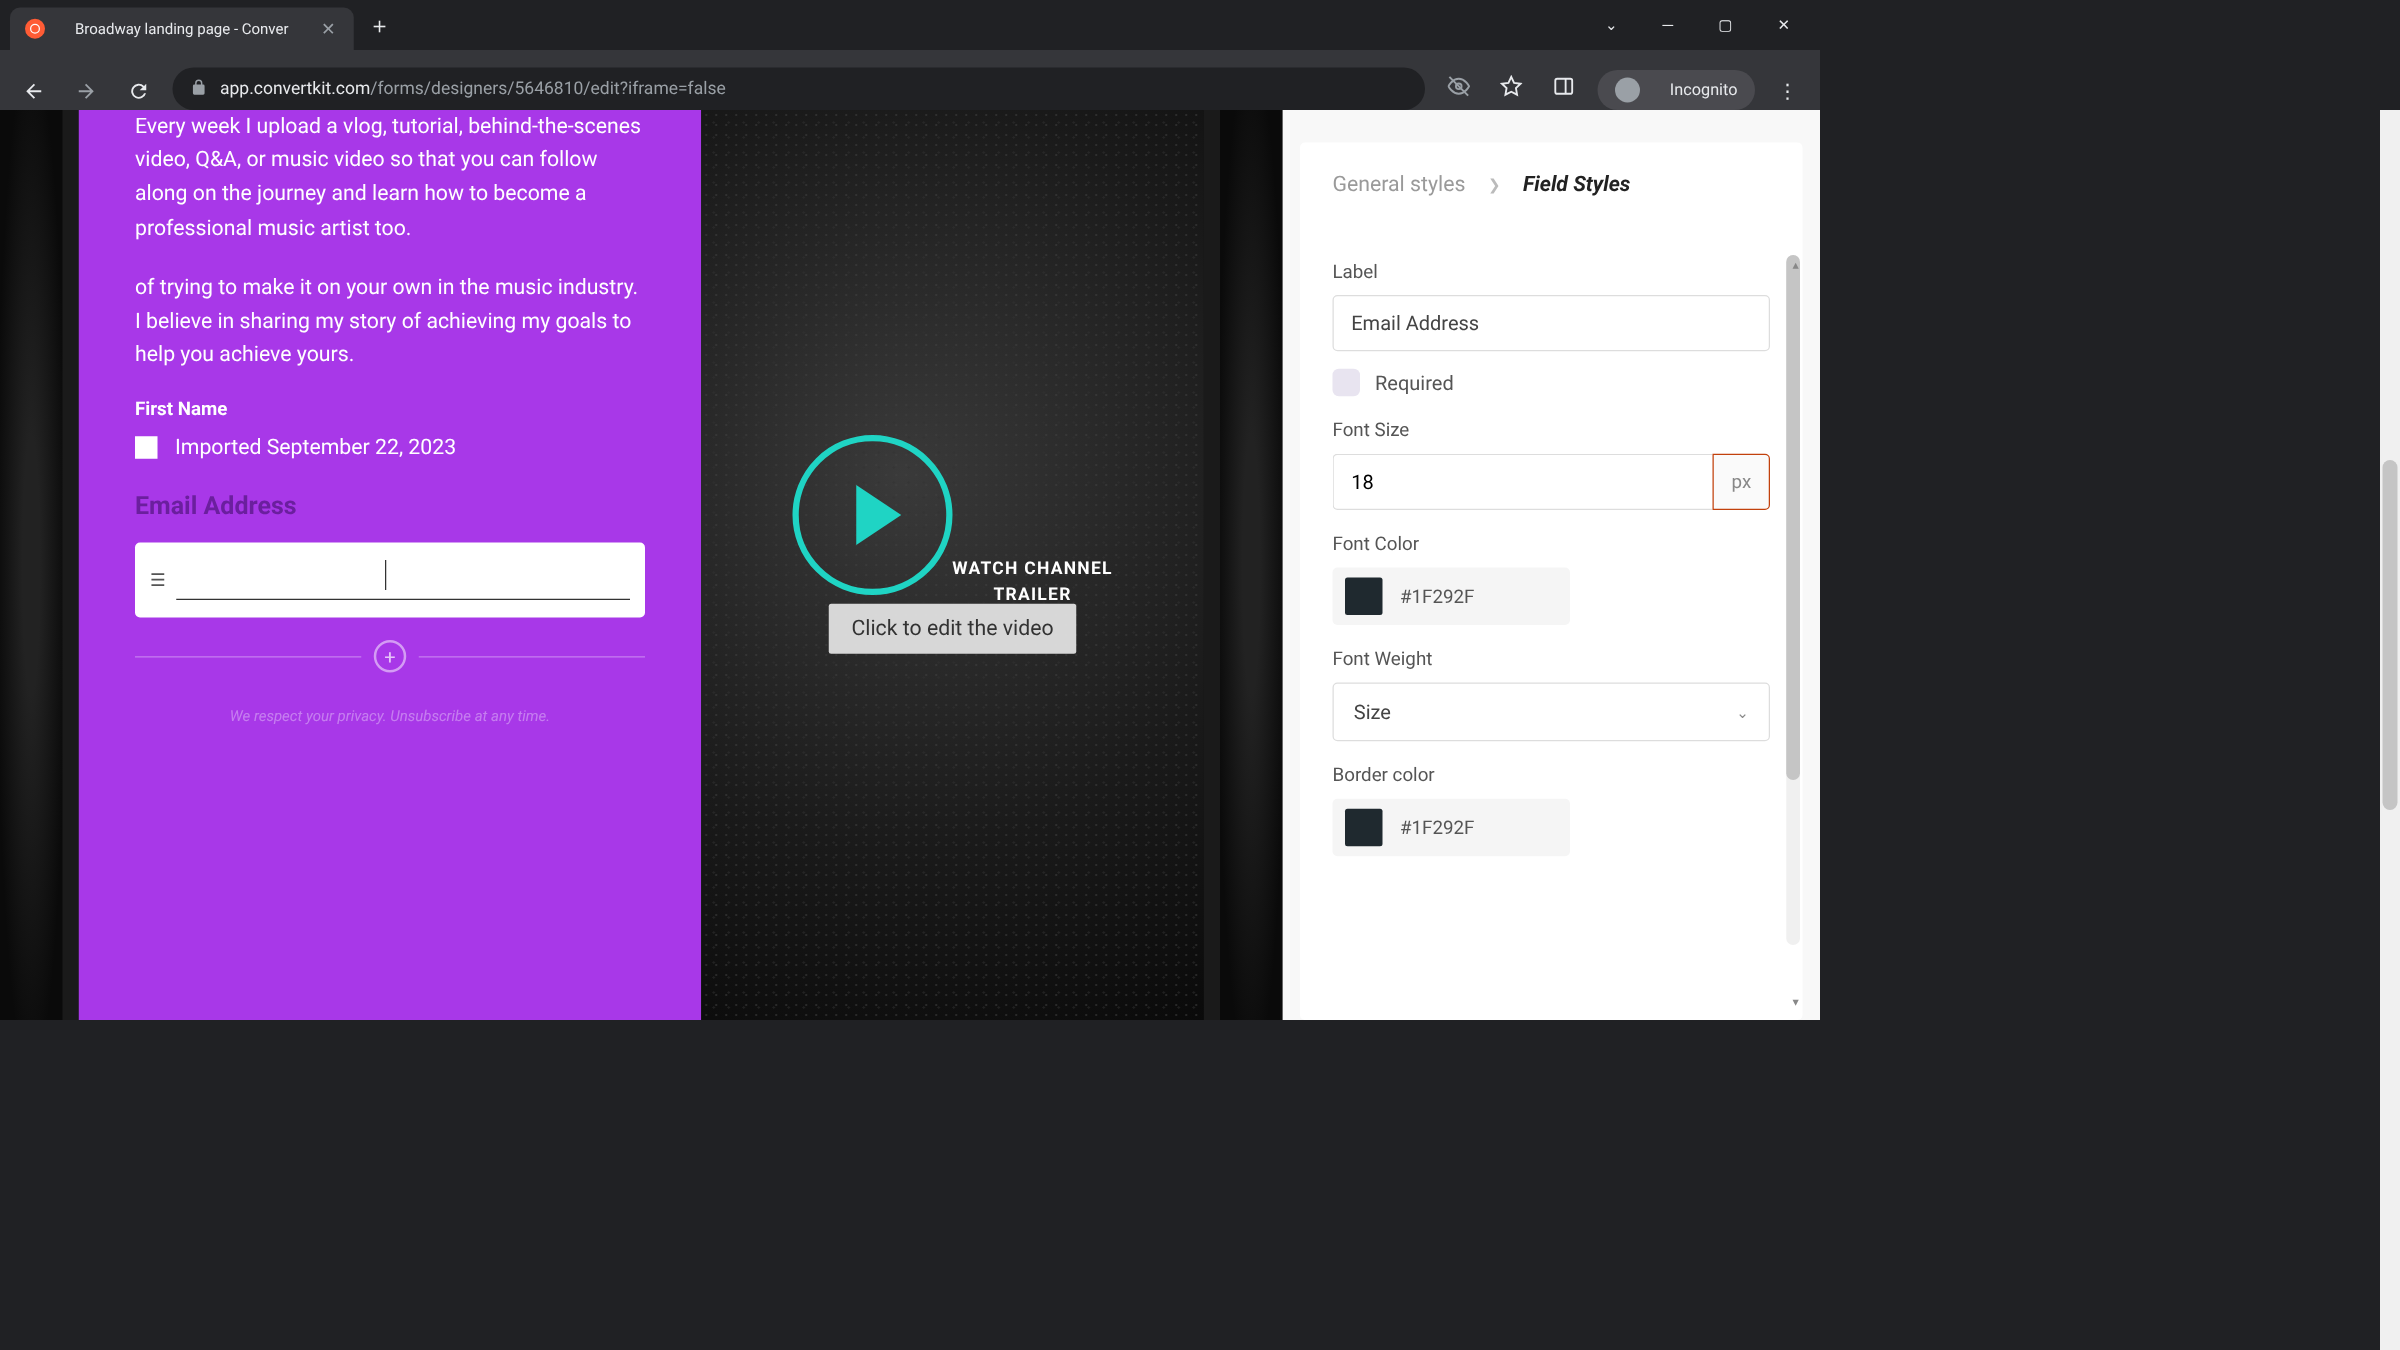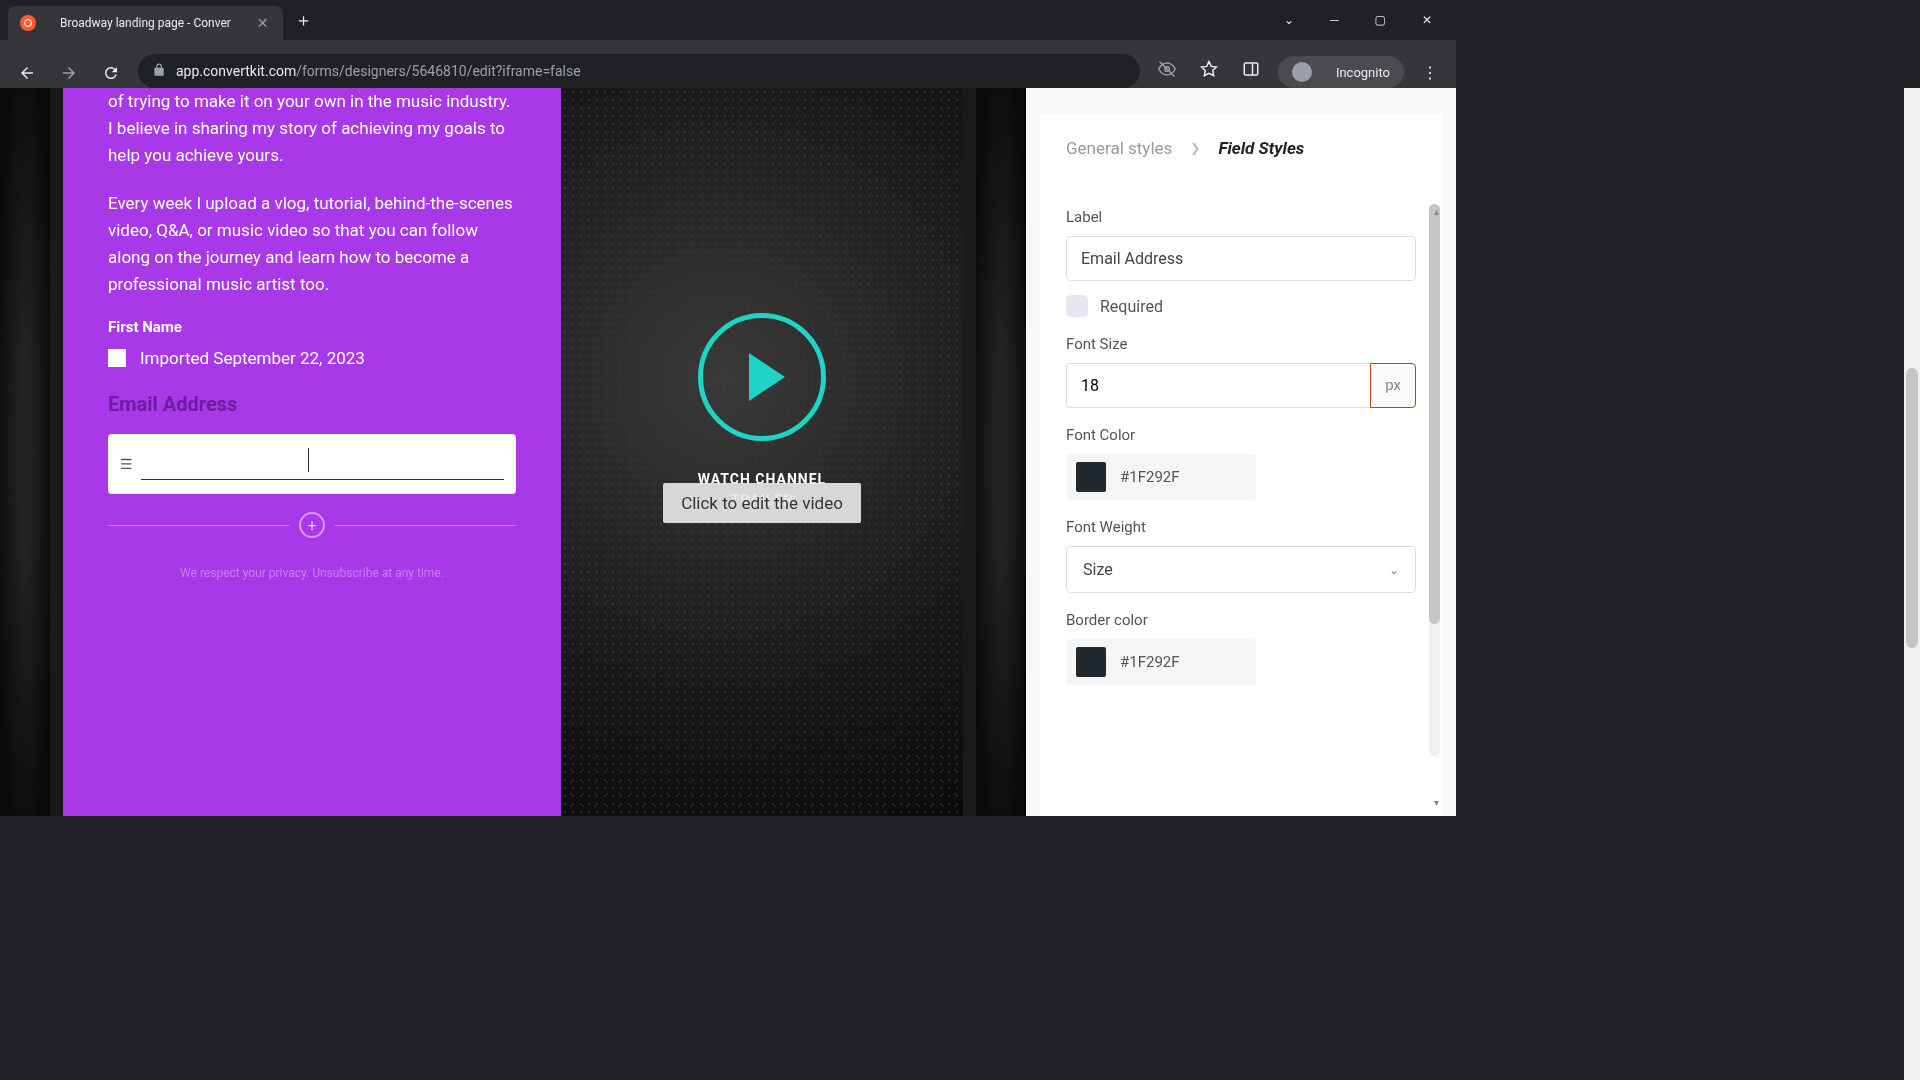--- a/index.html
+++ b/index.html
@@ -45,23 +45,23 @@
 .checkbox-label { font-size: 17px; }
 .email-label { font-size: 20px; font-weight: 700; color: #6b1f9e; margin-top: 24px; margin-bottom: 12px; }
 .email-input-wrap { background: #fff; border-radius: 4px; padding: 14px 12px; display: flex; align-items: center; gap: 8px; margin-top: 18px; position: relative; }
 .drag-handle { color: #555; font-size: 14px; cursor: grab; }
 .email-input { flex: 1; border: none; border-bottom: 1px solid #333; height: 32px; font-size: 16px; outline: none; }
 .text-cursor { position: absolute; left: 200px; top: 14px; width: 1px; height: 24px; background: #333; }
 .add-row { display: flex; align-items: center; margin: 18px 0 28px 0; }
 .add-line { flex: 1; height: 1px; background: rgba(255,255,255,0.35); }
 .add-btn { width: 26px; height: 26px; border: 2px solid rgba(255,255,255,0.5); border-radius: 50%; display: flex; align-items: center; justify-content: center; color: rgba(255,255,255,0.7); font-size: 16px; margin: 0 10px; cursor: pointer; }
 .subscribe-btn { width: 100%; background: #e6007e; color: #fff; border: none; padding: 22px; font-size: 15px; font-weight: 700; letter-spacing: 1px; cursor: pointer; }
-.privacy-note { text-align: center; font-size: 12px; color: rgba(255,255,255,0.35); margin-top: 18px; }
-
-.video-panel { flex: 1; background: radial-gradient(circle at 40% 40%, #3a3a3a 0%, #1a1a1a 60%, #0a0a0a 100%); position: relative; display: flex; flex-direction: column; align-items: center; justify-content: center; }
+.privacy-note { text-align: center; font-size: 12px; color: rgba(255,255,255,0.35); margin-top: 18px; font-style: italic; }
+
+.video-panel { flex: 1; background: radial-gradient(circle at 40% 40%, #3a3a3a 0%, #1a1a1a 60%, #0a0a0a 100%); position: relative; display: flex; flex-direction: row; align-items: center; justify-content: center; }
 .crowd-texture { position: absolute; inset: 0; background-image: radial-gradient(#444 1px, transparent 1px), radial-gradient(#333 1px, transparent 1px); background-size: 8px 8px, 12px 12px; background-position: 0 0, 4px 4px; opacity: 0.5; }
 .play-circle { width: 128px; height: 128px; border: 5px solid #1fd4c4; border-radius: 50%; display: flex; align-items: center; justify-content: center; z-index: 2; margin-top: -80px; }
 .play-triangle { width: 0; height: 0; border-left: 36px solid #1fd4c4; border-top: 24px solid transparent; border-bottom: 24px solid transparent; margin-left: 10px; }
 .watch-label { color: #fff; font-weight: 700; font-size: 14px; letter-spacing: 1px; text-align: center; margin-top: 28px; z-index: 2; line-height: 1.5; }
 .video-tooltip { position: absolute; background: rgba(230,230,230,0.92); color: #333; padding: 10px 18px; font-size: 17px; border-radius: 2px; top: 395px; z-index: 3; }
 
 
 .sidebar { width: 430px; background: #f8f8f8; padding: 0 14px; display: flex; flex-direction: column; }
 .sidebar-card { background: #fff; margin-top: 26px; border-radius: 4px; flex: 1; display: flex; flex-direction: column; position: relative; }
 .breadcrumb { display: flex; align-items: center; gap: 18px; padding: 24px 26px; font-size: 17px; }
@@ -161,22 +161,22 @@
 
 <div class="content">
 
   <div class="canvas-area">
     <div class="dark-edge left"></div>
     <div class="dark-edge right"></div>
 
     <div class="page-preview">
 
       <div class="form-panel">
+        <p class="body-text">Every week I upload a vlog, tutorial, behind-the-scenes video, Q&amp;A, or music video so that you can follow along on the journey and learn how to become a professional music artist too.</p>
         <p class="body-text">of trying to make it on your own in the music industry. I believe in sharing my story of achieving my goals to help you achieve yours.</p>
-        <p class="body-text">Every week I upload a vlog, tutorial, behind-the-scenes video, Q&amp;A, or music video so that you can follow along on the journey and learn how to become a professional music artist too.</p>
 
         <div class="field-label">First Name</div>
         <div class="checkbox-row">
           <span class="checkbox"></span>
           <span class="checkbox-label">Imported September 22, 2023</span>
         </div>
 
         <div class="email-label">Email Address</div>
 
         <div class="email-input-wrap">

